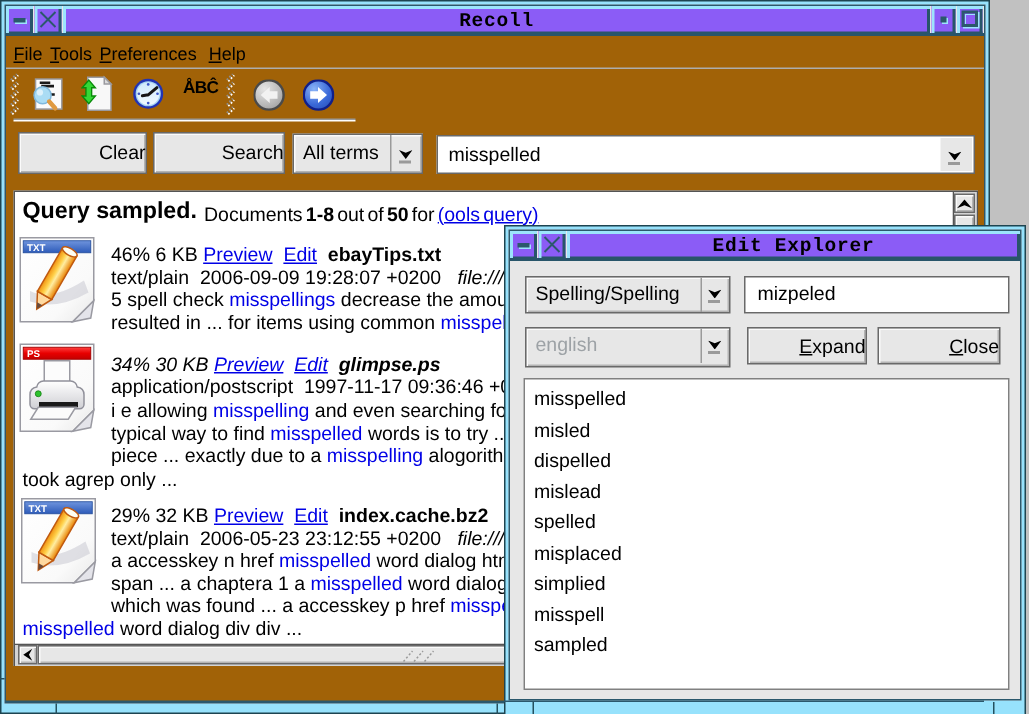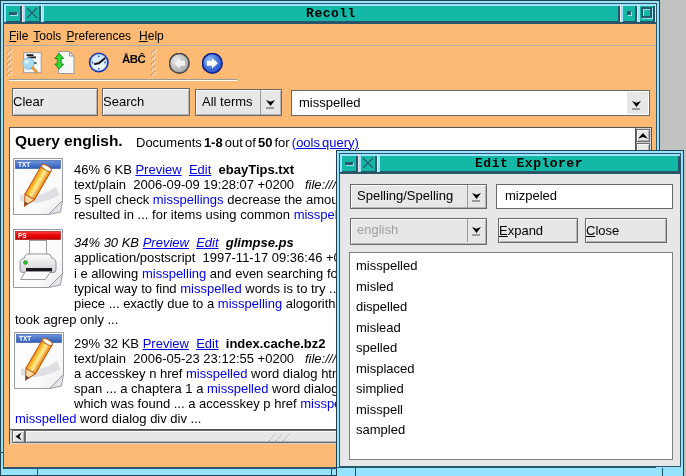--- a/index.html
+++ b/index.html
@@ -6,31 +6,31 @@
 html,body { width:686px; height:476px; overflow:hidden; background:#c1c1c1;
   font-family:"Liberation Sans", sans-serif; }
 #stage { position:absolute; left:0; top:0; width:686px; height:476px; overflow:hidden; }
 .abs { position:absolute; }
 .nw { white-space:nowrap; }
 
 
 .win { position:absolute; background:#97e2fc; box-shadow:0 0 0 1px #1d4450; }
 .wincon { position:absolute; left:2px; top:2px; right:2px;
   border:1px solid #2b586c; background:#e7e7e7; }
-.tbar { position:absolute; top:0; height:18px; background:#14b8a6;
+.tbar { position:absolute; top:0; height:18px; background:#8b5cf6;
   box-shadow:inset 1px 1px 0 #9ce4fc, inset 2px 2px 0 #9ce4fc,
              inset -2px 0 0 #28556a, inset 0 -1px 0 #28556a; }
 .tdark { position:absolute; top:18px; height:2px; left:0; right:0; background:#28556a; }
 .ttl { position:absolute; top:2px; left:0; width:100%; font-family:"Liberation Mono", monospace;
   font-weight:bold; font-size:13px; color:#000; text-align:center; letter-spacing:0.5px; }
 
 
 .btn { position:absolute; background:#e7e7e7; border:1px solid #696969;
   box-shadow:inset 1px 1px 0 #fbfbfb, inset -1px -1px 0 #b4b4b4;
-  font-size:13px; color:#000; text-align:left; }
+  font-size:13px; color:#000; text-align:right; }
 .combo { position:absolute; background:#e7e7e7; border:1px solid #696969;
   box-shadow:inset 1px 1px 0 #fbfbfb, inset -1px -1px 0 #b4b4b4; font-size:13px; }
 .carr { position:absolute; width:9px; height:6px; background:#000;
   clip-path:polygon(0 0, 50% 30%, 100% 0, 50% 100%); }
 .cline { position:absolute; height:2px; background:#9a9a9a; }
 .input { position:absolute; background:#fff; border:1px solid #696969; font-size:13px; }
 a.lnk { color:#0000e6; text-decoration:underline; }
 .term { color:#0000e6; }
 .rl { position:absolute; font-size:13px; line-height:15px; color:#000; white-space:nowrap; }
 </style>
@@ -54,21 +54,21 @@
     <div class="ttl">Recoll</div>
   </div>
   <div class="tbar" style="left:617px; width:16px;">
     <div class="abs" style="left:6px;top:7px;width:4px;height:4px;background:#2b586c;box-shadow:1px 1px 0 #9ce4fc;"></div>
   </div>
   <div class="tbar" style="left:634px; width:17px;">
     <div class="abs" style="left:3px;top:3px;width:11px;height:11px;border:2px solid #2b586c;box-shadow:1px 1px 0 #9ce4fc, inset 1px 1px 0 #9ce4fc;"></div>
   </div>
   <div class="tdark"></div>
 
-  <div class="abs" id="content" style="left:0px; top:20px; right:0; bottom:0; background:#fdba74; overflow:hidden;">
+  <div class="abs" id="content" style="left:0px; top:20px; right:0; bottom:0; background:#a16207; overflow:hidden;">
 
     <div class="abs nw" style="left:5px; top:5px; font-size:12px;">
       <span><u>F</u>ile</span><span style="margin-left:5px;"><u>T</u>ools</span><span style="margin-left:5px;"><u>P</u>references</span><span style="margin-left:8px;"><u>H</u>elp</span>
     </div>
     <div class="abs" style="left:0px; top:20.5px; width:653px; height:1px; background:#adadad;"></div>
 
     <div id="toolbar">
 
       <svg class="abs" style="left:2px; top:25px;" width="9" height="28">
         <g stroke="#fdfdfd" stroke-width="1.2" stroke-dasharray="1.2,1.2">
@@ -181,21 +181,21 @@
               <path d="M2.5,5.5 L8.5,1.5 L6.3,5.5 L8.5,9.5 Z" fill="#000"></path>
             </svg>
     </div>
     <div class="btn" style="left:21px; top:406px; width:609px; height:13px;">
       <svg width="24" height="9" style="position:absolute;left:241px;top:2px;">
         <path d="M2,8 L8,1 M9,8 L15,1 M16,8 L22,1" stroke="#9a9a9a" stroke-width="1" stroke-dasharray="1.4,1.4"></path>
       </svg>
     </div>
 
     <div id="results" class="abs" style="left:6px; top:104px; width:625px; height:301px; background:#fff; overflow:visible;">
-      <div class="abs nw" style="left:5px; top:4px; font-size:15.5px; font-weight:bold;">Query english.</div>
+      <div class="abs nw" style="left:5px; top:4px; font-size:15.5px; font-weight:bold;">Query sampled.</div>
       <div class="rl" style="left:126px; top:6.5px; word-spacing:-1.5px;">Documents <b>1-8</b> out of <b>50</b> for <a class="lnk">(ools query)</a></div>
 
       <svg class="abs" style="left:2px; top:29px;" width="56" height="61" viewBox="0 0 56 61">
         <defs>
           <linearGradient id="pg1" x1="0" y1="0" x2="1" y2="1">
                   <stop offset="0" stop-color="#ffffff"></stop>
                   <stop offset="0.7" stop-color="#fafafa"></stop>
                   <stop offset="1" stop-color="#e8e8e8"></stop>
                 </linearGradient>
           <linearGradient id="bb1" x1="0" y1="0" x2="0" y2="1">

